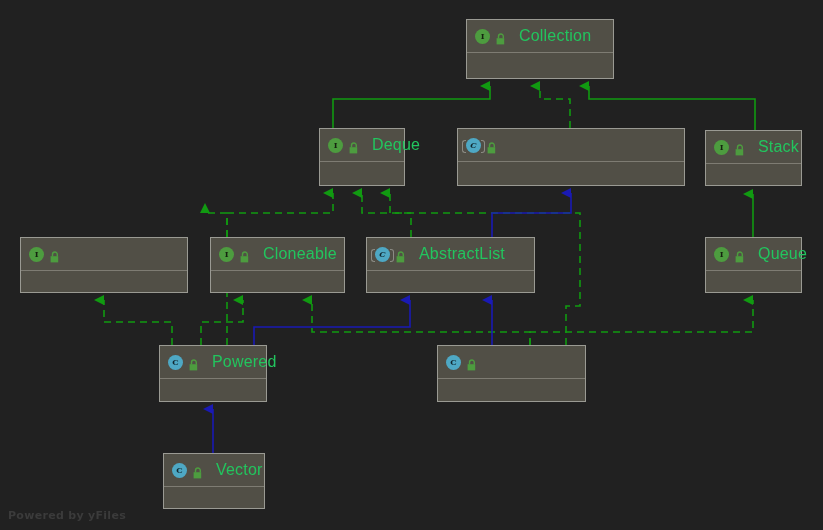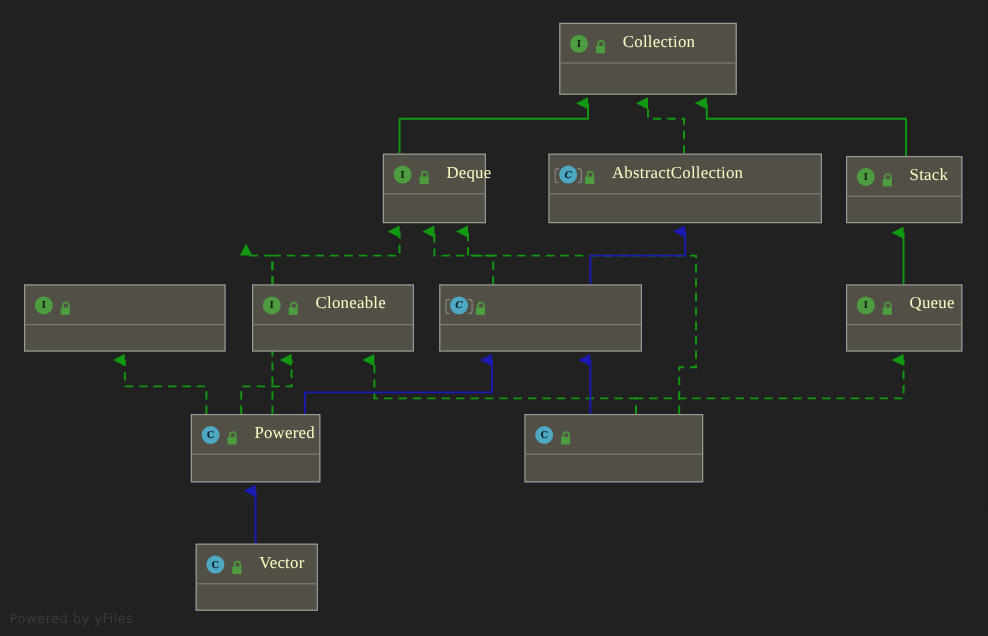--- a/index.html
+++ b/index.html
@@ -89,33 +89,34 @@
     border-radius: 0 3px 3px 0;
   }
   .lock-icon {
     width: 11px; height: 12px;
     margin-left: 6px;
     flex: 0 0 auto;
     position: relative;
   }
   .node-label {
     margin-left: 12px;
-    color: #fef9c3;
-    font-size: 14px;
+    color: #22c55e;
+    font-size: 16px;
     letter-spacing: 0.2px;
     white-space: nowrap;
-    font-family: Liberation Serif, serif;
+    font-family: Liberation Sans, sans-serif;
   }
   #watermark {
     position: absolute;
     left: 8px; bottom: 8px;
     color: #3b3b3b;
     font-size: 11px;
     font-family: "DejaVu Sans", "Liberation Sans", sans-serif;
     letter-spacing: 0.3px;
+    font-weight: bold;
   }
 </style>
 </head>
 <body>
 
 <div id="canvas">
 
   <svg id="edges" viewBox="0 0 823 530" width="823" height="530" xmlns="http://www.w3.org/2000/svg">
     <defs>
       <marker id="arrow-green" viewBox="0 0 12 12" refX="6" refY="10" markerWidth="12" markerHeight="12" orient="auto-start-reverse" markerUnits="userSpaceOnUse">
@@ -170,21 +171,20 @@
       </div>
       <div class="node" style="left: 457px; top: 128px; width: 228px; height: 58px;">
         <div class="node-header">
           <span class="abs-wrap">
             <span class="type-icon abstract">C</span>
           </span>
           <span class="lock-icon"><svg viewBox="0 0 11 12" width="11" height="12">
               <path d="M2.5 5.5 V3.4 a2.4 2.4 0 0 1 4.8 0 V5.5" fill="none" stroke="#4d9c3f" stroke-width="1.4"></path>
               <rect x="0.6" y="5.2" width="7.6" height="6.2" fill="#4d9c3f"></rect>
             </svg></span>
-          <span class="node-label">AbstractCollection</span>
         </div>
         <div class="node-body"></div>
       </div>
       <div class="node" style="left: 705px; top: 130px; width: 97px; height: 56px;">
         <div class="node-header">
           <span class="type-icon iface">I</span>
           <span class="lock-icon"><svg viewBox="0 0 11 12" width="11" height="12">
               <path d="M2.5 5.5 V3.4 a2.4 2.4 0 0 1 4.8 0 V5.5" fill="none" stroke="#4d9c3f" stroke-width="1.4"></path>
               <rect x="0.6" y="5.2" width="7.6" height="6.2" fill="#4d9c3f"></rect>
             </svg></span>
@@ -215,20 +215,21 @@
       </div>
       <div class="node" style="left: 366px; top: 237px; width: 169px; height: 56px;">
         <div class="node-header">
           <span class="abs-wrap">
             <span class="type-icon abstract">C</span>
           </span>
           <span class="lock-icon"><svg viewBox="0 0 11 12" width="11" height="12">
               <path d="M2.5 5.5 V3.4 a2.4 2.4 0 0 1 4.8 0 V5.5" fill="none" stroke="#4d9c3f" stroke-width="1.4"></path>
               <rect x="0.6" y="5.2" width="7.6" height="6.2" fill="#4d9c3f"></rect>
             </svg></span>
+          <span class="node-label">AbstractList</span>
         </div>
         <div class="node-body"></div>
       </div>
       <div class="node" style="left: 705px; top: 237px; width: 97px; height: 56px;">
         <div class="node-header">
           <span class="type-icon iface">I</span>
           <span class="lock-icon"><svg viewBox="0 0 11 12" width="11" height="12">
               <path d="M2.5 5.5 V3.4 a2.4 2.4 0 0 1 4.8 0 V5.5" fill="none" stroke="#4d9c3f" stroke-width="1.4"></path>
               <rect x="0.6" y="5.2" width="7.6" height="6.2" fill="#4d9c3f"></rect>
             </svg></span>

